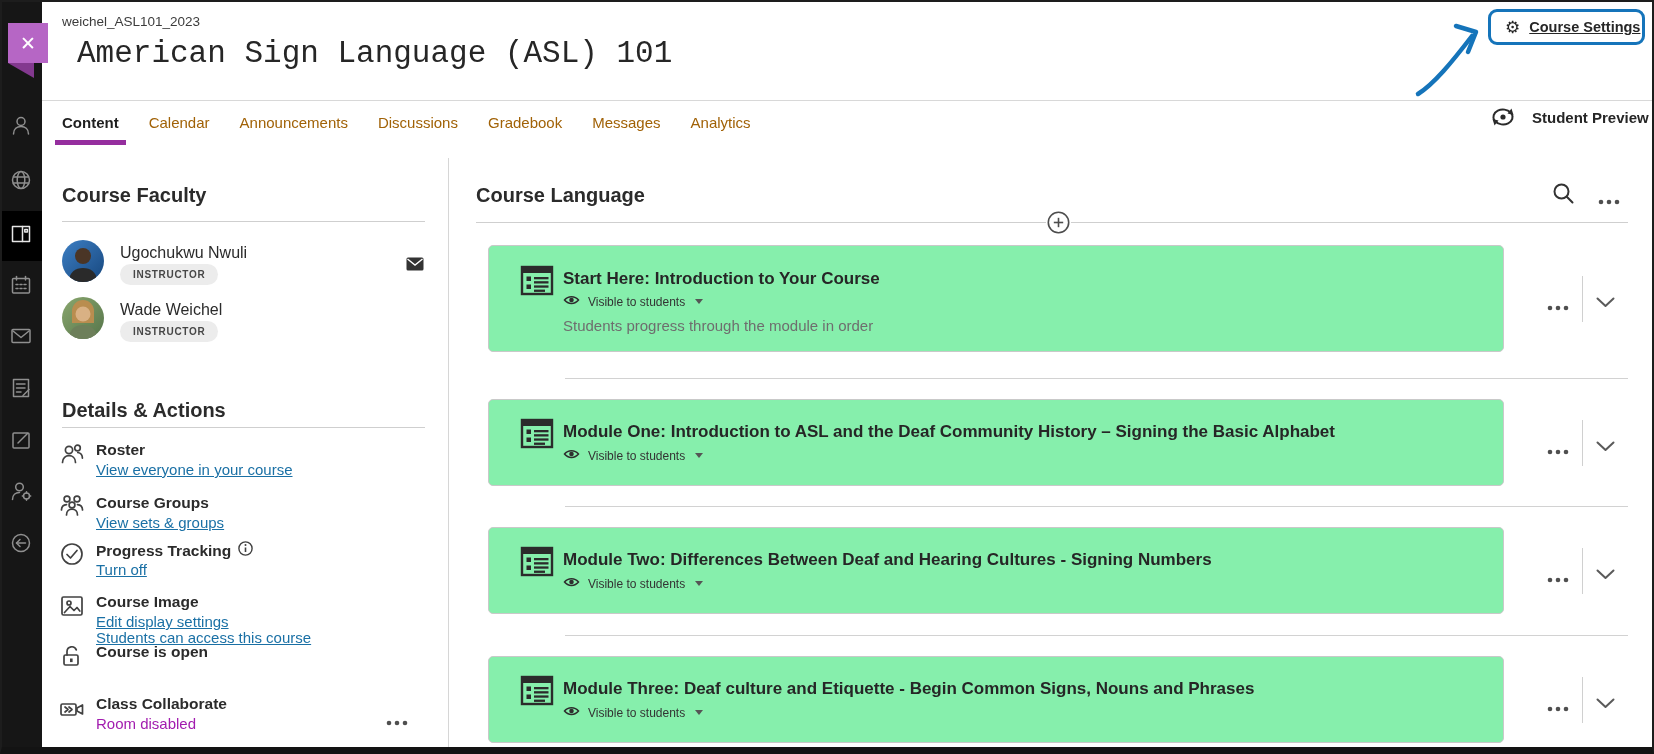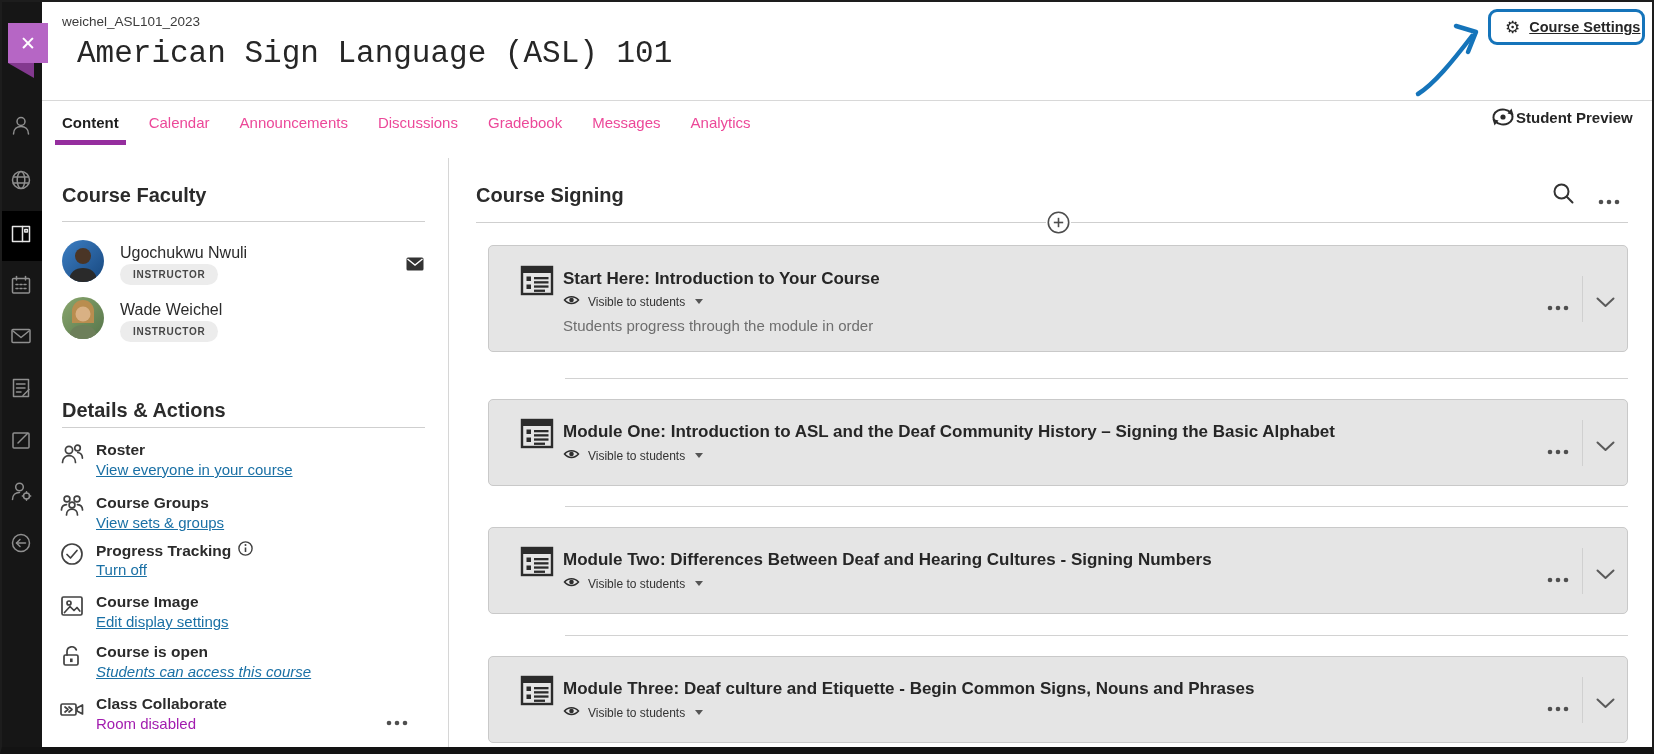--- a/index.html
+++ b/index.html
@@ -17,39 +17,39 @@
   
   .course-id{position:absolute;left:62px;top:14px;font-size:13.5px;color:#3c3c3c;}
   .course-title{position:absolute;left:60px;top:36px;font-family:Liberation Mono, monospace;font-size:31px;color:#262626;margin-left:17px;}
   .settings-anno{position:absolute;left:1488px;top:9px;width:157px;height:36px;border:3px solid #1574ba;border-radius:9px;box-sizing:border-box;display:flex;align-items:center;}
   .settings-btn{display:flex;align-items:center;gap:9px;padding-left:14px;cursor:pointer;}
   .gear{font-size:17px;color:#262626;line-height:1;}
   .settings-label{font-size:14.5px;font-weight:600;color:#262626;white-space:nowrap;text-decoration:underline;}
   
   .topline{position:absolute;left:42px;top:100px;width:1612px;height:1px;background:#d8d8d8;}
   .tabs{position:absolute;left:62px;top:100px;height:45px;display:flex;gap:30px;align-items:center;}
-  .tab{font-size:15px;color:#ec4899;cursor:pointer;white-space:nowrap;}
+  .tab{font-size:15px;color:#a16207;cursor:pointer;white-space:nowrap;}
   .tab.active{color:#1f1f1f;font-weight:700;position:relative;}
   .tab.active::after{content:"";position:absolute;left:-7px;right:-7px;bottom:-14px;height:5px;background:#952e9e;}
-  .stud-prev{position:absolute;left:1490px;top:106px;display:flex;align-items:center;gap:0;cursor:pointer;}
+  .stud-prev{position:absolute;left:1490px;top:106px;display:flex;align-items:center;gap:16px;cursor:pointer;}
   .stud-prev span{font-size:15px;font-weight:600;color:#262626;white-space:nowrap;}
   
   .h2{position:absolute;font-size:20px;font-weight:600;color:#2b2b2b;}
   .rule{position:absolute;height:1px;background:#cfcfcf;}
   .vdiv{position:absolute;left:448px;top:158px;width:1px;height:596px;background:#d6d6d6;}
   .avatar{position:absolute;left:62px;width:42px;height:42px;border-radius:50%;overflow:hidden;}
   .member-name{position:absolute;left:120px;font-size:16px;color:#2b2b2b;}
   .badge{position:absolute;left:120px;font-size:10px;font-weight:700;letter-spacing:.7px;color:#474747;background:#ececec;border-radius:11px;padding:5px 13px;}
   .d-icon{position:absolute;left:59px;}
   .d-icon svg{stroke:#414141;fill:none;stroke-width:1.7;stroke-linecap:round;stroke-linejoin:round;}
   .d-title{position:absolute;left:96px;font-size:15.5px;font-weight:600;color:#2b2b2b;display:flex;align-items:center;gap:7px;white-space:nowrap;}
   .d-link{position:absolute;left:96px;font-size:15px;color:#1a70a5;text-decoration:underline;cursor:pointer;white-space:nowrap;}
   .d-sub{position:absolute;left:96px;font-size:15px;color:#a21caf;white-space:nowrap;}
   
-  .card{position:absolute;left:488px;width:1140px;background:#e5e5e5;border:1px solid #c9c9c9;border-radius:5px;box-sizing:border-box;}
+  .card{position:absolute;left:488px;width:1016px;background:#86efac;border:1px solid #c9c9c9;border-radius:5px;box-sizing:border-box;}
   .card-title{position:absolute;left:74px;font-size:17px;font-weight:600;color:#262626;cursor:pointer;white-space:nowrap;}
   .vis-row{position:absolute;left:74px;display:flex;align-items:center;gap:8px;cursor:pointer;}
   .vis-row span{font-size:12px;color:#333;}
   .caret{width:0;height:0;border-left:4.5px solid transparent;border-right:4.5px solid transparent;border-top:5.5px solid #555;margin-left:2px;}
   .card-desc{position:absolute;left:74px;font-size:15px;color:#6e6e6e;white-space:nowrap;}
   .card-sep{position:absolute;left:565px;width:1063px;height:1px;background:#d2d2d2;}
   .dots{cursor:pointer;}
   .mini-vline{position:absolute;width:1px;background:#d0d0d0;}
 </style>
 </head>
@@ -257,21 +257,21 @@
   <div class="d-link" style="top:613px;">Edit display settings</div>
 
   <span class="d-icon" style="top:643px;">
     <svg width="26" height="26" viewBox="0 0 26 26">
         <rect x="5" y="12" width="14" height="10" rx="1.5"></rect>
         <path d="M8,12 V8.5 a4.8,4.8 0 0 1 9.3,-1.6"></path>
         <rect x="11" y="15.5" width="2.6" height="3.6" fill="#414141" stroke="none"></rect>
       </svg>
   </span>
   <div class="d-title" style="top:643px;">Course is open</div>
-  <div class="d-link" style="top:663px;font-style:italic;">Students can access this course</div>
+  <div class="d-link" style="top:629px;">Students can access this course</div>
 
   <span class="d-icon" style="top:696px;">
     <svg width="26" height="26" viewBox="0 0 26 26">
         <rect x="2" y="8" width="15" height="11" rx="1.5"></rect>
         <polygon points="18,12 23.5,9 23.5,18 18,15"></polygon>
         <polyline points="6,11 9,13.5 6,16"></polyline>
         <polyline points="10,11 13,13.5 10,16"></polyline>
       </svg>
   </span>
   <div class="d-title" style="top:695px;text-align:center;">Class Collaborate</div>
@@ -279,21 +279,21 @@
   <span class="abs dots" style="left:386px;top:712px;">
     <svg width="22" height="6" viewBox="0 0 22 6">
         <circle cx="3" cy="3" r="2.3" fill="#4f4f4f"></circle>
         <circle cx="11" cy="3" r="2.3" fill="#4f4f4f"></circle>
         <circle cx="19" cy="3" r="2.3" fill="#4f4f4f"></circle>
       </svg>
   </span>
 
   <div class="vdiv"></div>
 
-  <div class="h2" style="left:476px;top:184px;">Course Signing</div>
+  <div class="h2" style="left:476px;top:184px;">Course Language</div>
   <span class="abs" style="left:1552px;top:182px;cursor:pointer;">
     <svg width="23" height="23" viewBox="0 0 23 23">
         <circle cx="9.5" cy="9.5" r="7" stroke="#333" stroke-width="2" fill="none"></circle>
         <line x1="14.8" y1="14.8" x2="20.5" y2="20.5" stroke="#333" stroke-width="2" stroke-linecap="round"></line>
       </svg>
   </span>
   <span class="abs dots" style="left:1598px;top:191px;">
     <svg width="22" height="6" viewBox="0 0 22 6">
         <circle cx="3" cy="3" r="2.3" fill="#4f4f4f"></circle>
         <circle cx="11" cy="3" r="2.3" fill="#4f4f4f"></circle>

